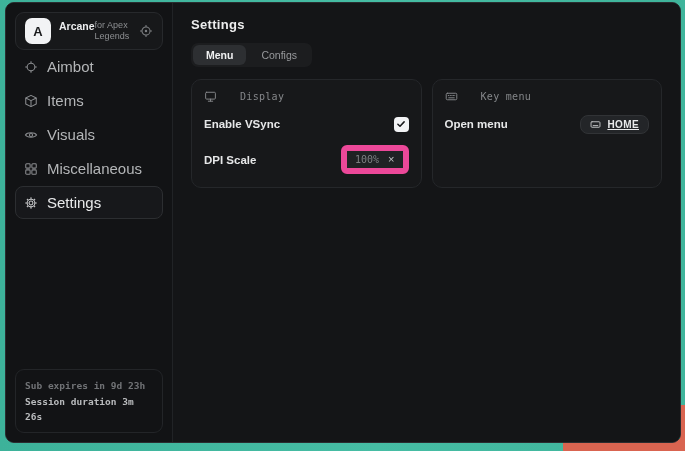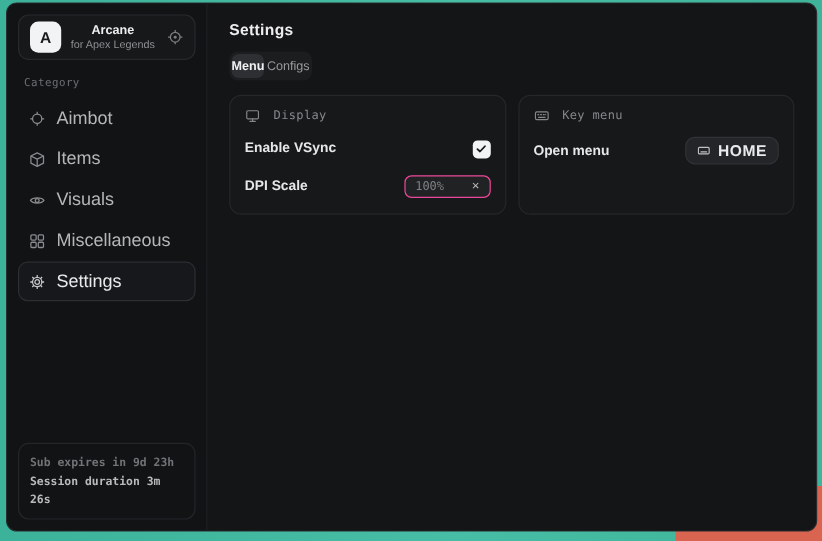--- a/index.html
+++ b/index.html
@@ -12,21 +12,21 @@
   .window{position:absolute;left:5px;top:2px;width:676px;height:441px;box-sizing:border-box;
     background:#141517;border:1px solid #2a2c2f;border-radius:9px;display:flex;overflow:hidden;}
 
   
   .sidebar{width:167px;min-width:167px;box-sizing:border-box;background:#121315;
     border-right:1px solid #212326;padding:9px;display:flex;flex-direction:column;}
   .brandbox{box-sizing:border-box;border:1px solid #27292c;background:#17181a;border-radius:9px;
     height:38px;display:flex;align-items:center;padding:0 9px;gap:8px;}
   .logo{width:26px;height:26px;min-width:26px;background:#f2f3f5;color:#1a1b1d;border-radius:7px;
     font-weight:bold;font-size:13px;display:flex;align-items:center;justify-content:center;}
-  .brand-text{display:flex;flex-direction:column;line-height:1.25;align-items:center;}
+  .brand-text{display:flex;flex-direction:row;line-height:1.25;}
   .brand-title{font-size:10.5px;font-weight:bold;color:#ecedee;}
   .brand-sub{font-size:9px;color:#8d8f92;}
   .brand-action{margin-left:auto;color:#7d7f82;display:flex;}
 
   .category{margin:15px 0 7px 5px;font-family:"DejaVu Sans Mono",monospace;font-size:9px;
     color:#6d6f72;letter-spacing:.4px;}
   .nav-item{display:flex;align-items:center;gap:9px;padding:7px 8px;margin-bottom:1px;
     color:#b4b6b8;font-size:15px;border:1px solid transparent;border-radius:8px;cursor:default;}
   .nav-item .nicon{color:#8a8c8f;display:flex;}
   .nav-item.active{background:#17181b;border-color:#2c2e31;color:#e9eaeb;}
@@ -34,44 +34,44 @@
 
   .side-footer{margin-top:auto;box-sizing:border-box;border:1px solid #232528;border-radius:9px;
     padding:8px 9px;font-family:"DejaVu Sans Mono",monospace;line-height:1.6;font-weight:bold;}
   .sf-line1{font-size:9.5px;color:#717376;}
   .sf-line2{font-size:9.5px;color:#b9bbbd;}
 
   
   .main{flex:1;padding:14px 18px;box-sizing:border-box;background:#141517;}
   .page-title{font-size:13px;font-weight:bold;color:#ededee;letter-spacing:.3px;}
   .tabs{display:inline-flex;background:#1c1d1f;border-radius:7px;padding:2px;margin-top:11px;gap:2px;}
-  .tab{padding:4px 0;font-size:10.5px;color:#97999c;border-radius:6px;cursor:default;}
+  .tab{padding:4px 13px;font-size:10.5px;color:#97999c;border-radius:6px;cursor:default;}
   .tab.active{background:#2d2f32;color:#f0f1f2;font-weight:bold;}
 
   .cards{display:flex;gap:10px;margin-top:12px;}
   .card{flex:1;box-sizing:border-box;border:1px solid #25272a;background:#17181a;
     border-radius:10px;padding:10px 12px 13px;}
-  .card-header{display:flex;align-items:center;gap:11px;color:#85878a;
+  .card-header{display:flex;align-items:center;gap:23px;color:#85878a;
     font-family:"DejaVu Sans Mono",monospace;font-size:10px;letter-spacing:.3px;}
   .card-header .cicon{display:flex;color:#85878a;}
   .row{display:flex;align-items:center;justify-content:space-between;margin-top:11px;
     color:#e6e7e8;font-size:11.5px;font-weight:bold;min-height:20px;}
 
   .checkbox{width:15px;height:15px;background:#f2f3f5;border-radius:4px;
     display:flex;align-items:center;justify-content:center;cursor:default;}
 
-  .dpi-input{display:flex;align-items:center;background:#202224;border:1px solid #ec4899;
-    border-radius:6px;padding:3px 8px;gap:23px;cursor:default;}
+  .dpi-input{display:flex;align-items:center;background:#202224;border:6px solid #ec4899;
+    border-radius:6px;padding:3px 8px;gap:9px;cursor:default;}
   .dpi-value{font-family:"DejaVu Sans Mono",monospace;font-size:10px;color:#7e8083;font-weight:normal;}
   .dpi-clear{font-size:11px;color:#c0c2c4;line-height:1;font-weight:normal;}
 
   .keybind{display:flex;align-items:center;gap:6px;background:#232528;border:1px solid #313336;
     border-radius:8px;padding:3px 9px;cursor:default;}
   .keybind .kicon{display:flex;color:#bfc1c3;}
-  .key-label{font-size:13px;font-weight:bold;color:#e9eaeb;letter-spacing:.4px;}
+  .key-label{font-size:10px;font-weight:bold;color:#e9eaeb;letter-spacing:.4px;text-decoration:underline;}
 </style>
 </head>
 <body>
 
 <div class="stage">
   <div class="coral-a"></div>
   <div class="coral-b"></div>
 
   <div class="window">
 
@@ -85,21 +85,20 @@
         </div>
         <span class="brand-action">
           <svg width="14" height="14" viewBox="0 0 16 16" fill="none" stroke="currentColor" stroke-width="1.2">
             <circle cx="8" cy="8" r="4.6"></circle>
               <circle cx="8" cy="8" r="1.4" fill="currentColor" stroke="none"></circle>
             <path d="M8 1.2v2.2M8 12.6v2.2M1.2 8h2.2M12.6 8h2.2"></path>
           </svg>
         </span>
       </div>
 
-      <div class="category">Category</div>
 
       <div class="nav-item">
         <span class="nicon">
           <svg width="14" height="14" viewBox="0 0 16 16" fill="none" stroke="currentColor" stroke-width="1.2">
             <circle cx="8" cy="8" r="4.4"></circle>
             <path d="M8 1.4v2.4M8 12.2v2.4M1.4 8h2.4M12.2 8h2.4"></path>
           </svg>
         </span>
         <span>Aimbot</span>
       </div>

